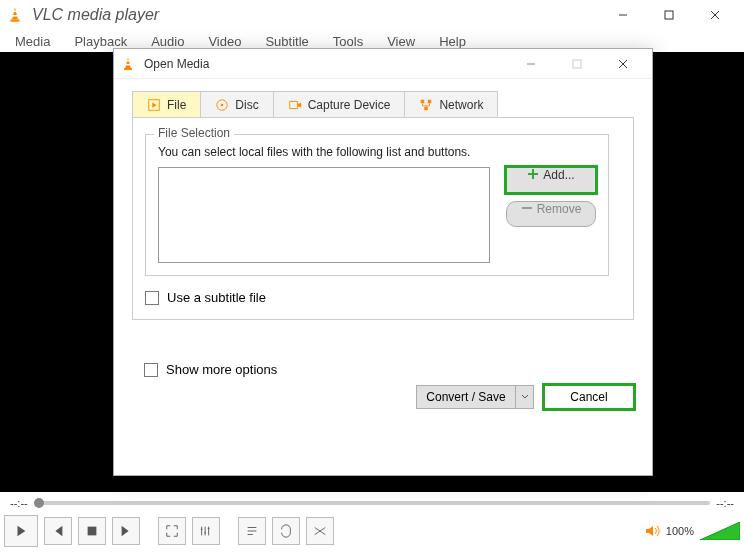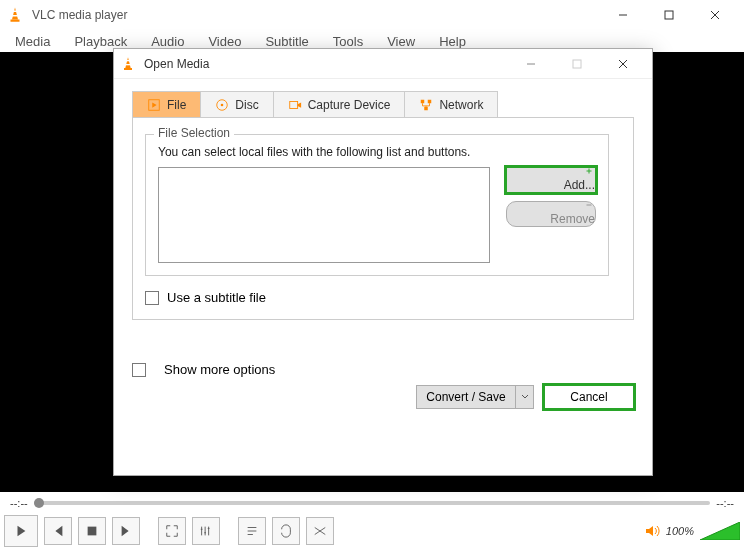--- a/index.html
+++ b/index.html
@@ -1,83 +1,83 @@
 <!DOCTYPE html>
 <html><head>
 <meta charset="utf-8">
 <style>
 * { box-sizing: border-box; margin: 0; padding: 0; font-family: "Segoe UI", Tahoma, sans-serif; }
 body { width: 744px; height: 552px; background: #fff; position: relative; overflow: hidden; font-size: 13px; }
 
 
 .titlebar { height: 30px; display: flex; align-items: center; padding: 0 6px; background: #fff; }
 .vlc-cone { width: 18px; height: 18px; margin-right: 8px; }
-.titlebar-title { flex: 1; color: #555; font-size: 12px; }
+.titlebar-title { flex: 1; color: #555; font-size: 16px; font-style: italic; }
 .winbtn { width: 46px; height: 30px; display: flex; align-items: center; justify-content: center; color: #555; }
 .winbtn svg { width: 10px; height: 10px; }
 
 
 .menubar { height: 22px; display: flex; align-items: center; padding: 0 11px; gap: 16px; color: #555; font-size: 13px; }
 .menubar span { padding: 2px 4px; }
 
 
 .video-area { position: absolute; top: 52px; left: 0; right: 0; bottom: 60px; background: #000; }
 
 
 .dialog { position: absolute; top: 48px; left: 113px; width: 540px; height: 428px; background: #fff; border: 1px solid #aaa; box-shadow: 0 4px 20px rgba(0,0,0,0.25); }
 .dialog-titlebar { height: 30px; display: flex; align-items: center; padding: 0 6px; border-bottom: 1px solid #eee; }
 .dialog-titlebar .vlc-cone { width: 16px; height: 16px; }
 .dialog-title { flex: 1; color: #333; font-size: 12px; }
 .dialog-body { position: absolute; top: 30px; left: 0; right: 0; bottom: 0; padding: 12px 18px 10px 18px; }
 
 
 .tabs { display: flex; border-bottom: 1px solid #ccc; }
 .tab { display: flex; align-items: center; gap: 6px; padding: 6px 14px 5px 14px; border: 1px solid #ccc; border-bottom: none; background: #f3f3f3; margin-right: -1px; font-size: 12px; color: #333;}
-.tab.active { background: #fdba74; position: relative; z-index: 2; }
+.tab.active { background: #fef9c3; position: relative; z-index: 2; }
 .tab svg { width: 14px; height: 14px; }
 
 
 .panel { border: 1px solid #ccc; border-top: none; padding: 10px 24px 14px 12px; }
 .fieldset { border: 1px solid #ccc; padding: 10px 12px 12px 12px; position: relative; margin-top: 6px;}
 .fieldset .legend { position: absolute; top: -9px; left: 8px; background: #fff; padding: 0 4px; font-size: 12px; color: #555; }
 .hint { font-size: 12px; color: #222; margin-bottom: 8px; }
 .filesrow { display: flex; gap: 16px; }
 .filelist { flex: 1; height: 96px; border: 1px solid #999; background: #fff; }
 .filebtns { width: 90px; display: flex; flex-direction: column; gap: 8px; }
-.btn { display: flex; align-items: flex-end; justify-content: center; gap: 4px; height: 26px; background: #e1e1e1; border: 1px solid #adadad; font-size: 12px; color: #333; flex-direction: column; }
+.btn { display: flex; align-items: flex-start; justify-content: center; gap: 4px; height: 26px; background: #e1e1e1; border: 1px solid #adadad; font-size: 12px; color: #333; }
 .btn.disabled { color: #888; border-radius: 10px; }
 .highlight { outline: 3px solid #28a428; outline-offset: -1px; }
 
 
 .subrow { display: flex; align-items: center; gap: 8px; margin-top: 14px; }
 .checkbox { width: 14px; height: 14px; border: 1px solid #777; background: #fff; }
 .subpath { flex: 1; height: 24px; background: #eee; border: 1px solid #ccc; margin-top: 8px; }
 .subpathrow { display: flex; gap: 16px; align-items: center; }
 .browse { width: 90px; }
 
 
-.showmore { display: flex; align-items: center; gap: 18px; margin-top: 42px; }
+.showmore { display: flex; align-items: center; gap: 8px; margin-top: 42px; margin-left: 12px; }
 .dialog-actions { display: flex; justify-content: flex-end; gap: 10px; margin-top: 8px; }
 .split { display: flex; }
 .split .main { width: 100px; height: 24px; background: #e1e1e1; border: 1px solid #adadad; display:flex; align-items:center; justify-content:center; font-size:12px;}
 .split .drop { width: 18px; height: 24px; background: #e1e1e1; border: 1px solid #adadad; border-left:none; display:flex; align-items:center; justify-content:center;}
 .cancel { width: 90px; height: 24px; background:#fff; border:1px solid #adadad; display:flex;align-items:center;justify-content:center; font-size:12px;}
 
 
 .seekbar { position:absolute; left:4px; right:4px; bottom: 44px; height: 10px; display:flex; align-items:center;}
 .seek-track { flex:1; height:4px; background:#ccc; border-radius:2px; position:relative;}
 .seek-thumb { position:absolute; left:0; top:-3px; width:10px; height:10px; border-radius:50%; background:#888;}
 .time { font-size:11px; color:#333; padding:0 6px;}
 .controls { position:absolute; left:4px; right:4px; bottom:4px; height:34px; display:flex; align-items:center; gap:6px;}
 .ctrl { width:28px; height:28px; border:1px solid #bbb; background:#f7f7f7; display:flex; align-items:center; justify-content:center;}
 .ctrl.play { width:34px; height:32px;}
 .ctrl svg { width:14px; height:14px; }
 .ctrl-divider { width:6px; }
 .vol { margin-left:auto; display:flex; align-items:center; gap:6px;}
-.vol-text { font-size:11px; color:#333;font-style:italic;}
+.vol-text { font-size:11px; color:#333;}
 .vol-tri { width:40px; height:18px; }
 </style>
 </head>
 <body>
 
 <div class="titlebar">
   <svg class="vlc-cone" viewBox="0 0 24 24">
       <path fill="#ff8800" d="M12 2 L16 18 H8 Z"></path>
       <rect x="6" y="18" width="12" height="3" fill="#ff8800"></rect>
       <rect x="9" y="6" width="6" height="2" fill="#fff"></rect>

